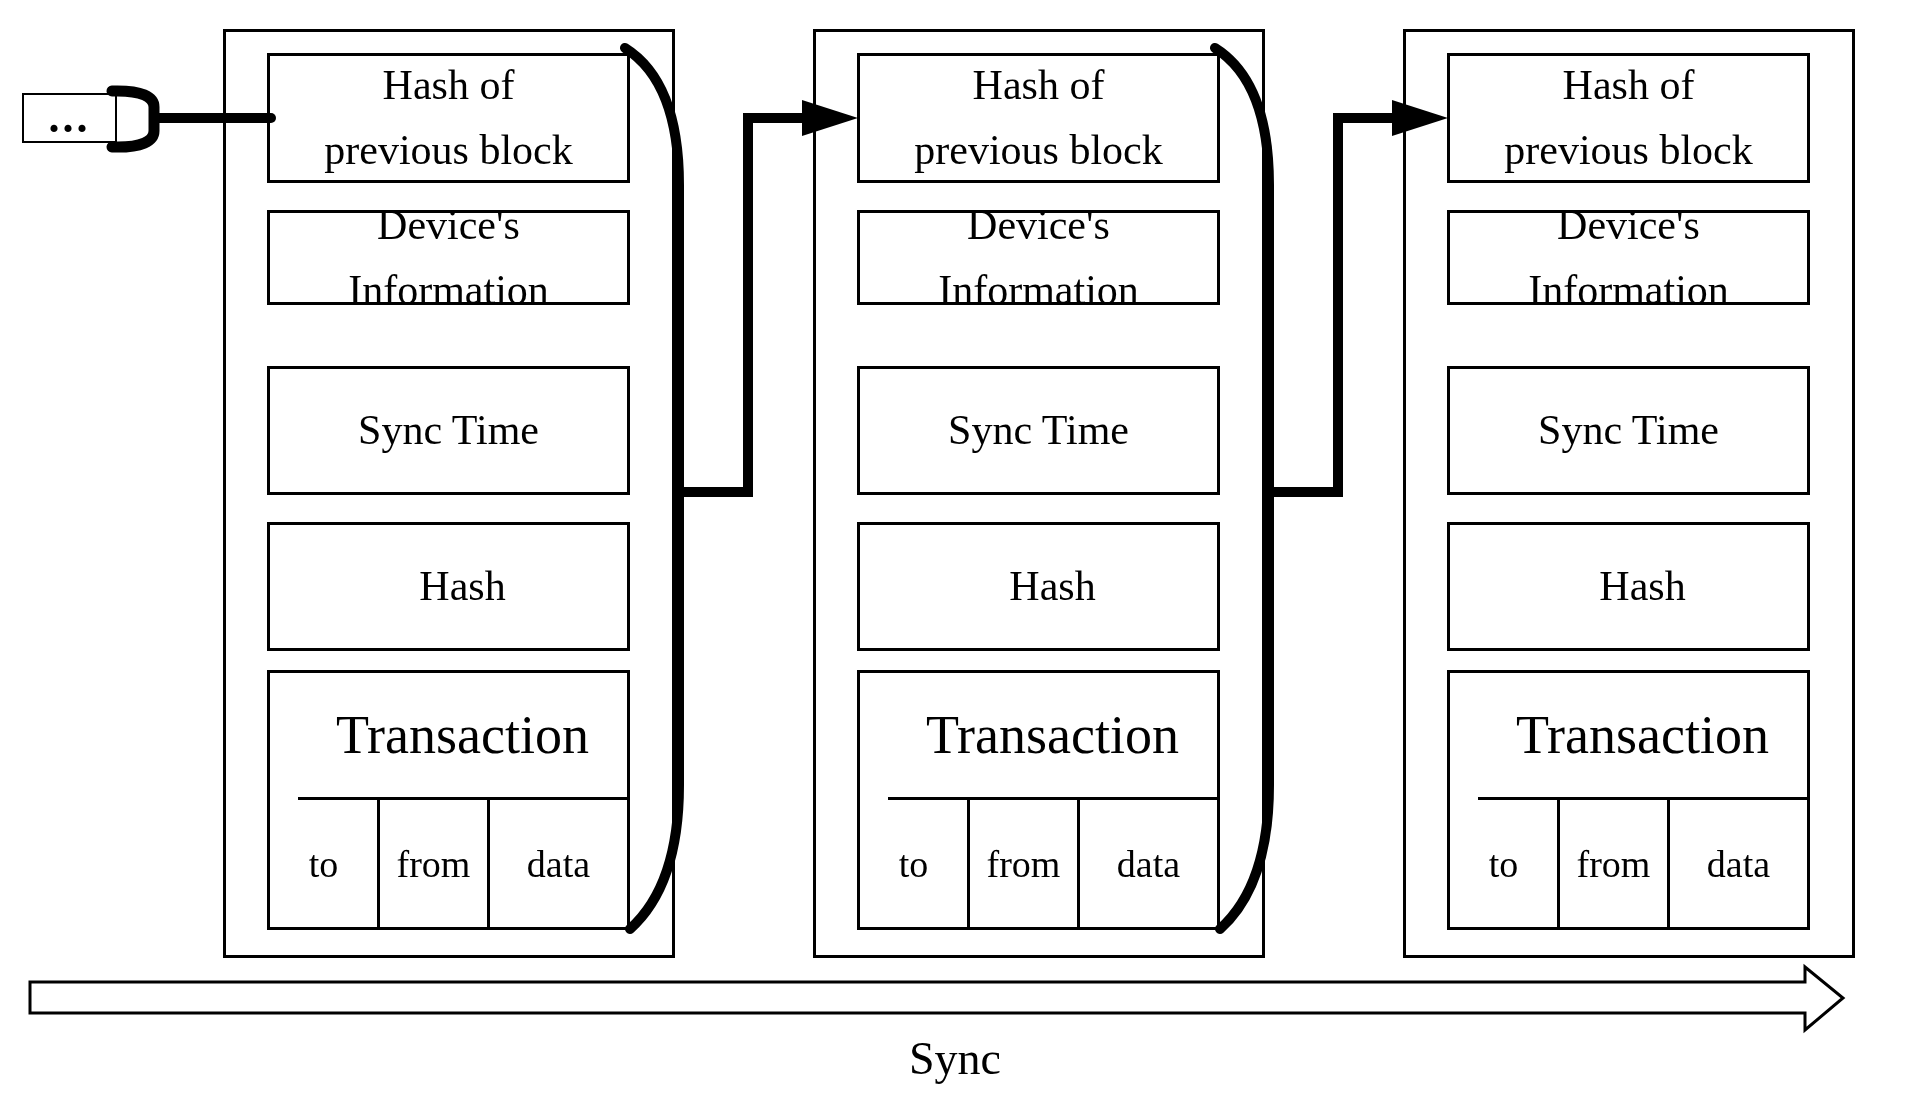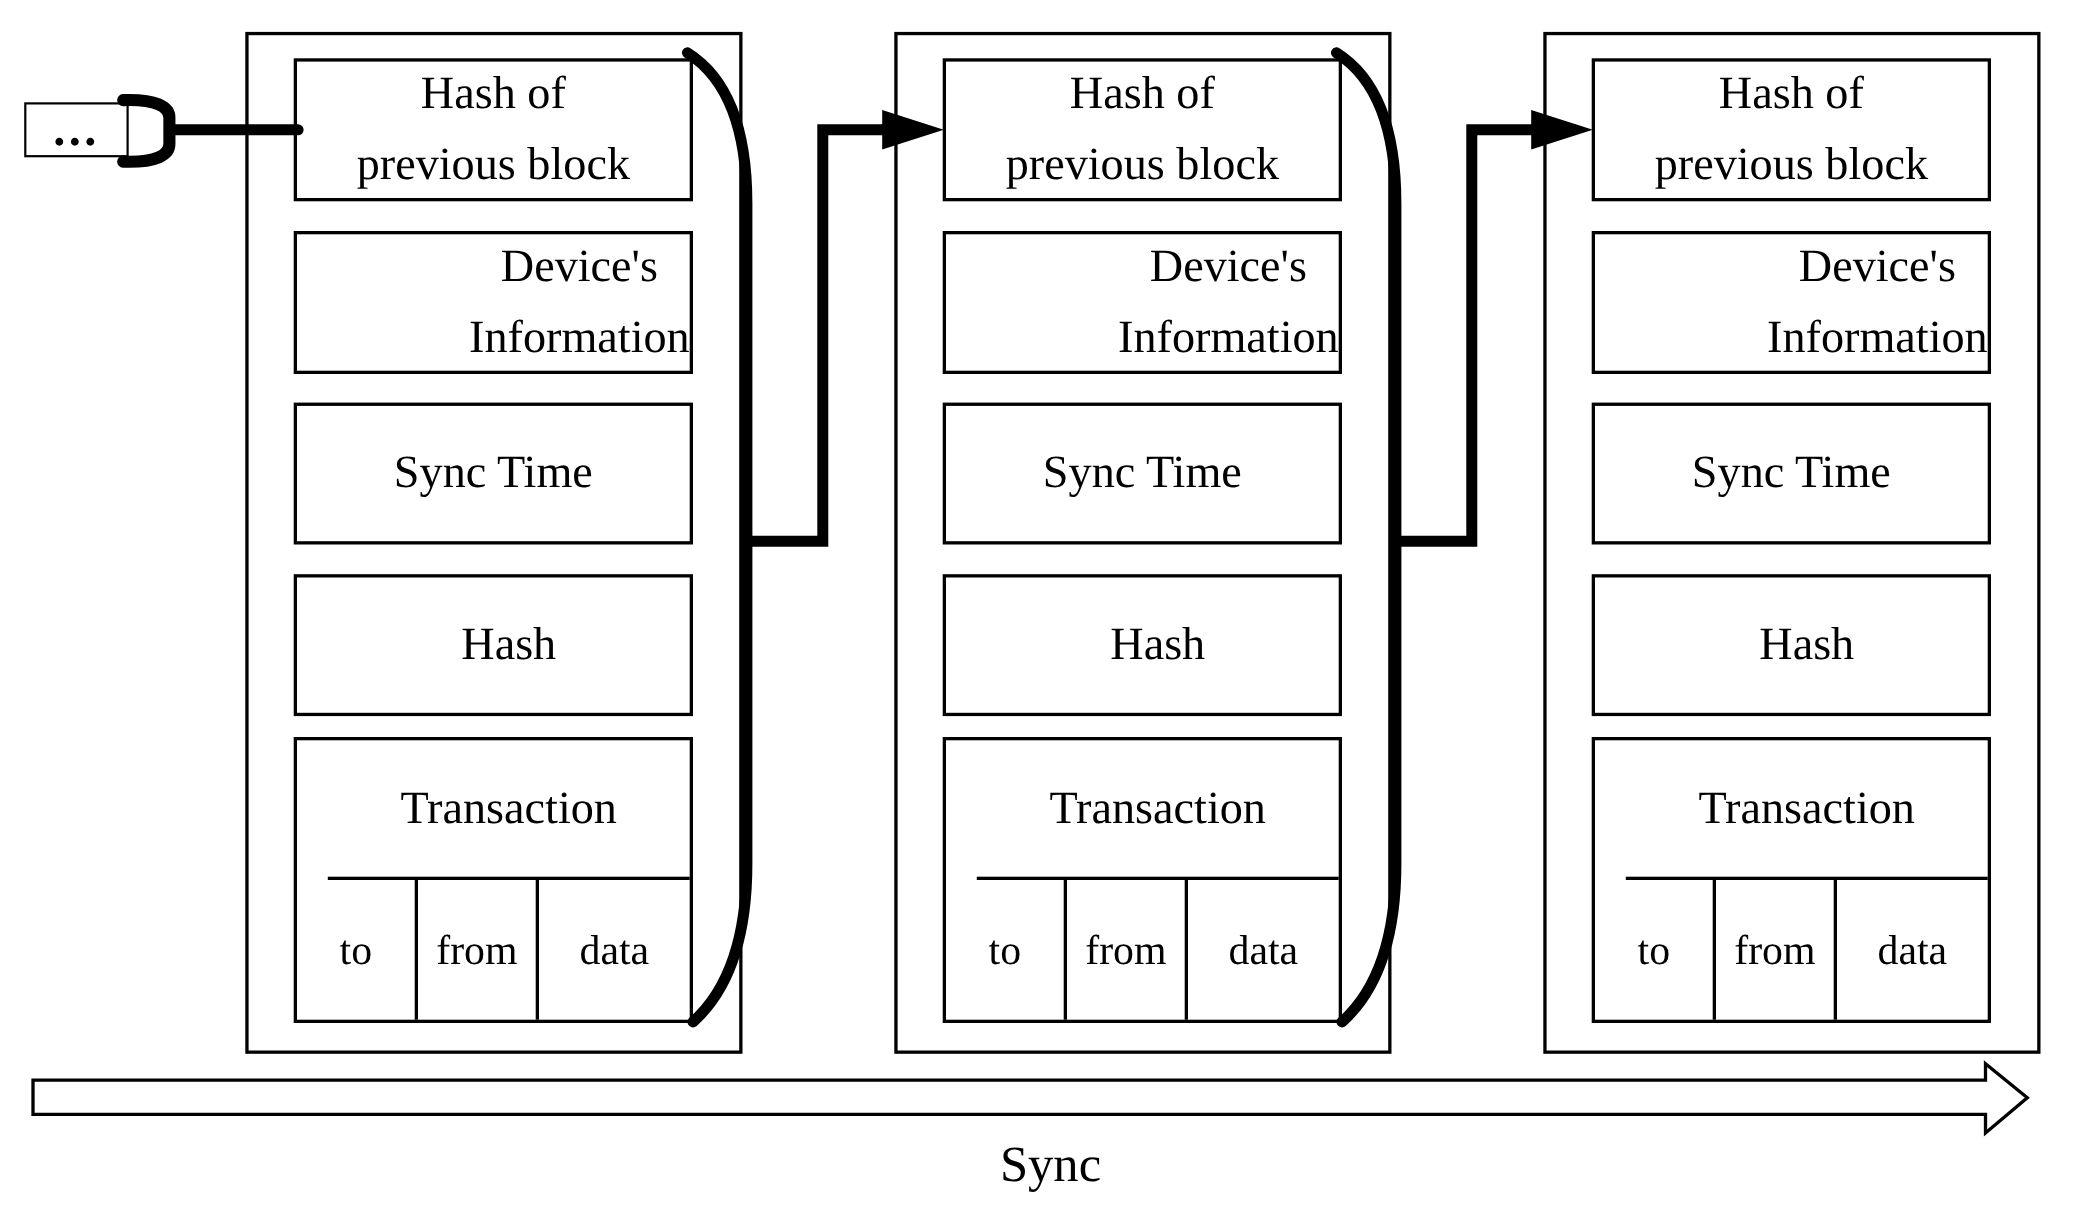--- a/index.html
+++ b/index.html
@@ -13,29 +13,29 @@
   .block { position:absolute; top:29px; width:452px; height:929px;
            border:3px solid var(--ink); background:transparent; z-index:1; }
   .block.b1 { left:223px; }
   .block.b2 { left:813px; }
   .block.b3 { left:1403px; }
 
   .ibox { position:absolute; left:41px; width:363px; border:3px solid var(--ink);
           display:flex; align-items:center; justify-content:center; text-align:center;
           font-size:42px; line-height:65px; white-space:pre-line; background:var(--paper); }
   .r1 { top:21px;  height:130px; }
-  .r2 { top:178px; height:130px;justify-content:flex-end; }
+  .r2 { top:178px; height:95px; }
   .r3 { top:334px; height:129px; }
   .r4 { top:490px; height:129px;padding-left:28px; }
 
   .ttable { position:absolute; left:41px; top:638px; width:363px; height:260px;
             border:3px solid var(--ink); background:var(--paper); }
   .tlabel { height:127px; border-bottom:3px solid var(--ink);
             display:flex; align-items:center; justify-content:center;
-            font-size:42px; text-align:center;margin-left:28px; }
+            font-size:54px; text-align:center;margin-left:28px; }
   .tcells { display:flex; height:127px; }
   .tcell  { display:flex; align-items:center; justify-content:center;
             font-size:38px; border-right:3px solid var(--ink); }
   .c-to   { width:110px; }
   .c-from { width:110px; }
   .c-data { flex:1; border-right:none !important; }
 
   
   .genesis { position:absolute; left:22px; top:93px; width:95px; height:50px;
              border:2px solid var(--ink); background:var(--paper); z-index:2; }

